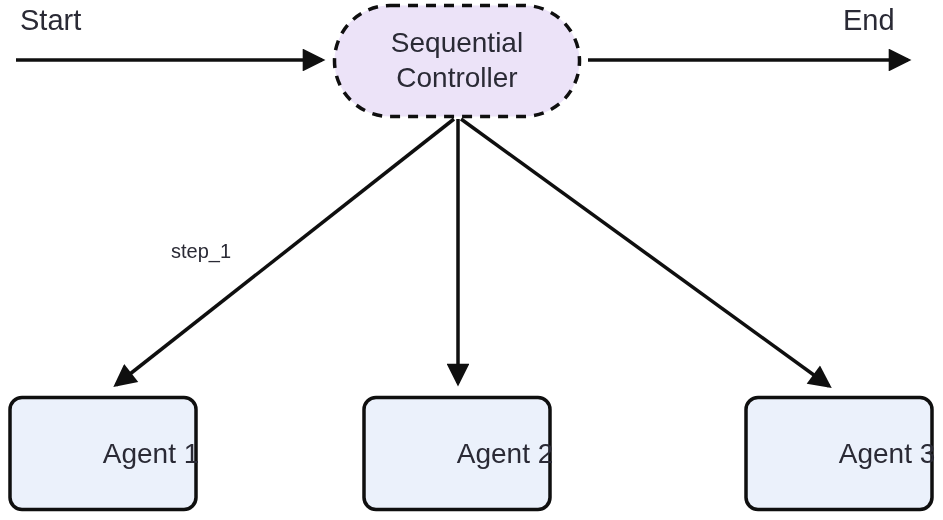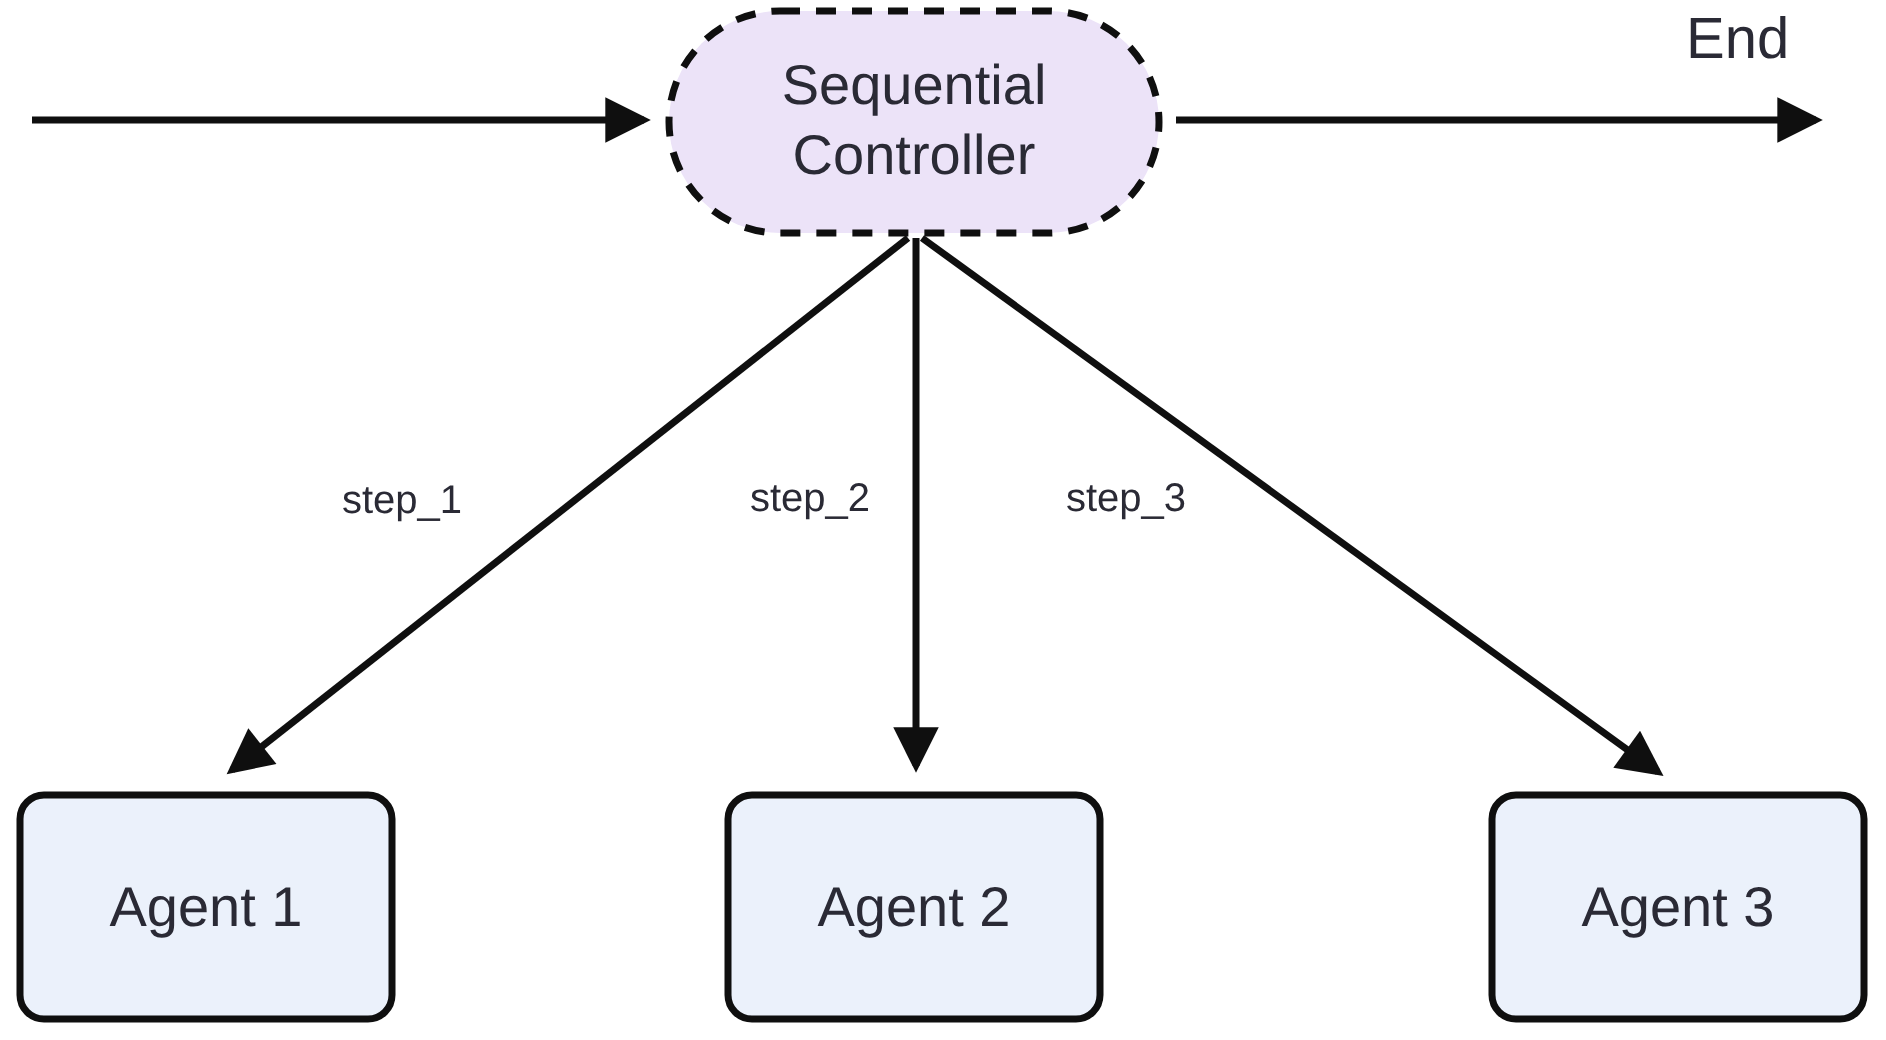--- a/index.html
+++ b/index.html
@@ -58,20 +58,21 @@
     height: 112px;
     font-size: 28px;
     padding: 0 18px;
     box-sizing: border-box;
   }
   .agent-label {
     top: 397px;
     width: 188px;
     height: 113px;
     font-size: 28px;
+    padding-left: 48px;
   }
   .edge-label {
     font-size: 20px;
     transform: translate(-50%, -50%);
   }
 </style>
 </head>
 <body>
 
 <div class="canvas">
@@ -89,25 +90,24 @@
     <line class="edge-line" x1="454" y1="119" x2="116" y2="385" marker-end="url(#arrowhead)"></line>
     <line class="edge-line" x1="458" y1="119" x2="458" y2="383" marker-end="url(#arrowhead)"></line>
     <line class="edge-line" x1="461" y1="119" x2="829" y2="386" marker-end="url(#arrowhead)"></line>
 
     <rect class="node-shape dashed" x="334.5" y="5.5" width="245" height="111" rx="55.5" ry="55.5" fill="#ece3f8"></rect>
     <rect class="node-shape" x="10" y="397.5" width="186" height="112" rx="12" ry="12" fill="#ebf1fb"></rect>
     <rect class="node-shape" x="364" y="397.5" width="186" height="112" rx="12" ry="12" fill="#ebf1fb"></rect>
     <rect class="node-shape" x="746" y="397.5" width="186" height="112" rx="12" ry="12" fill="#ebf1fb"></rect>
   </svg>
 
+  <div class="txt endpoint-label" style="left:20px;">Start</div>
   <div class="txt endpoint-label" style="left:831px;margin-left:12px;">End</div>
 
   <div class="txt node-label controller-label">Sequential Controller</div>
 
   <div class="txt edge-label" style="left:201px; top:251px;">step_1</div>
-  <div class="txt edge-label" style="left:405px; top:250px;">step_2</div>
-  <div class="txt edge-label" style="left:563px; top:250px;">step_3</div>
 
   <div class="txt node-label agent-label" style="left:9px;">Agent 1</div>
   <div class="txt node-label agent-label" style="left:363px;">Agent 2</div>
   <div class="txt node-label agent-label" style="left:745px;border-radius:21px;">Agent 3</div>
 
 </div>
 
 </body></html>

